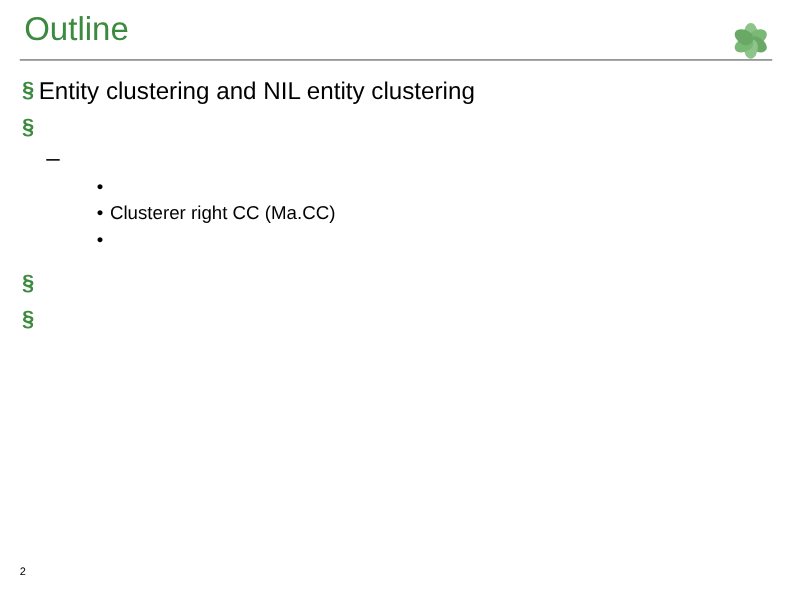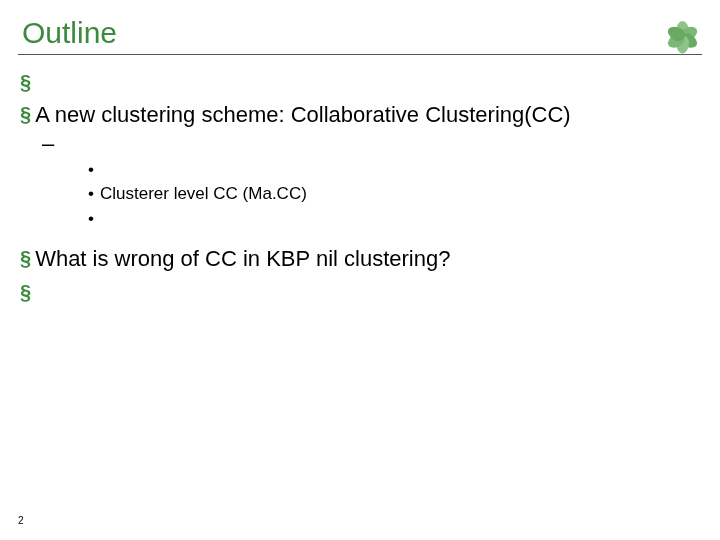--- a/index.html
+++ b/index.html
@@ -12,21 +12,21 @@
     overflow: hidden;
   }
   .slide {
     width: 100%;
     height: 100%;
     padding: 10px 18px 18px 18px;
     position: relative;
   }
   .title-row {
     display: flex;
-    align-items: flex-end;
+    align-items: flex-start;
     justify-content: space-between;
     border-bottom: 1.5px solid #555;
     padding-bottom: 4px;
     margin-bottom: 14px;
     gap: 32px;
   }
   .title {
     color: #3b8a3e;
     font-size: 30px;
     font-weight: 400;
@@ -118,47 +118,46 @@
       <div class="petal p4"></div>
         <div class="petal p5"></div>
         <div class="petal p6"></div>
     </div>
   </div>
 
   <div class="content">
 
     <div class="b1">
       <span class="marker">§</span>
+      <span>Entity clustering and NIL entity clustering</span>
     </div>
 
     <div class="b1">
       <span class="marker">§</span>
-      <span>A new clustering scheme: Collaborative Clustering(CC)</span>
     </div>
 
     <div class="b2">
       <span class="dash">–</span>
     </div>
 
     <div class="b3">
       <span class="dot">•</span>
     </div>
     <div class="b3">
       <span class="dot">•</span>
-      <span>Clusterer level CC (Ma.CC)</span>
+      <span>Clusterer right CC (Ma.CC)</span>
     </div>
     <div class="b3">
       <span class="dot">•</span>
     </div>
 
     <div class="spacer"></div>
 
     <div class="b1">
       <span class="marker">§</span>
-      <span>What is wrong of CC in KBP nil clustering?</span>
     </div>
 
     <div class="b1">
       <span class="marker">§</span>
     </div>
 
   </div>
 
   <div class="page-num">2</div>
 </div>

